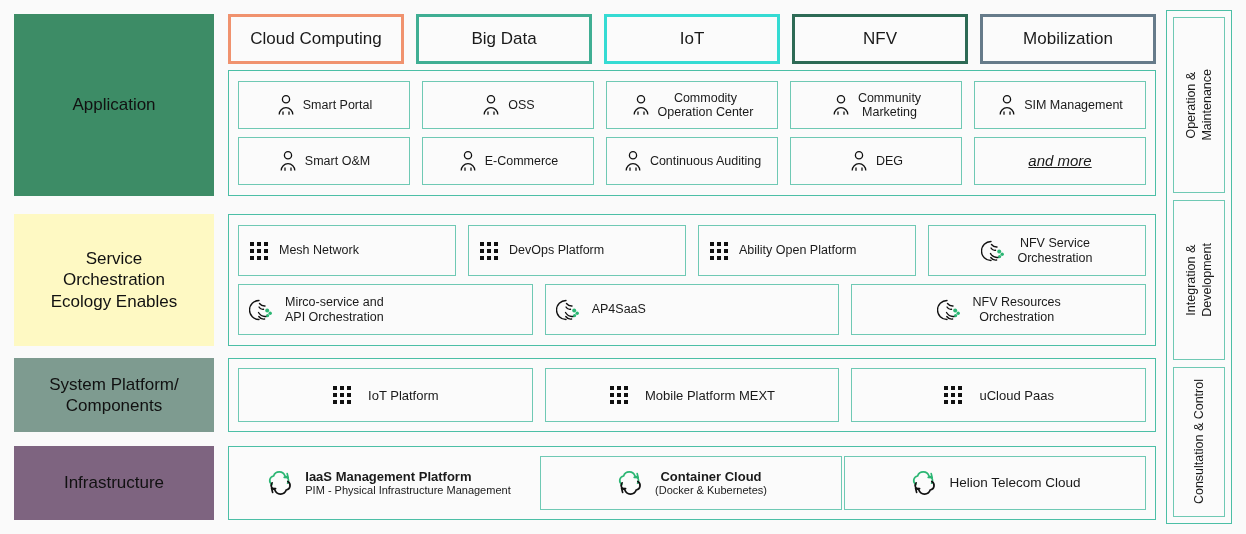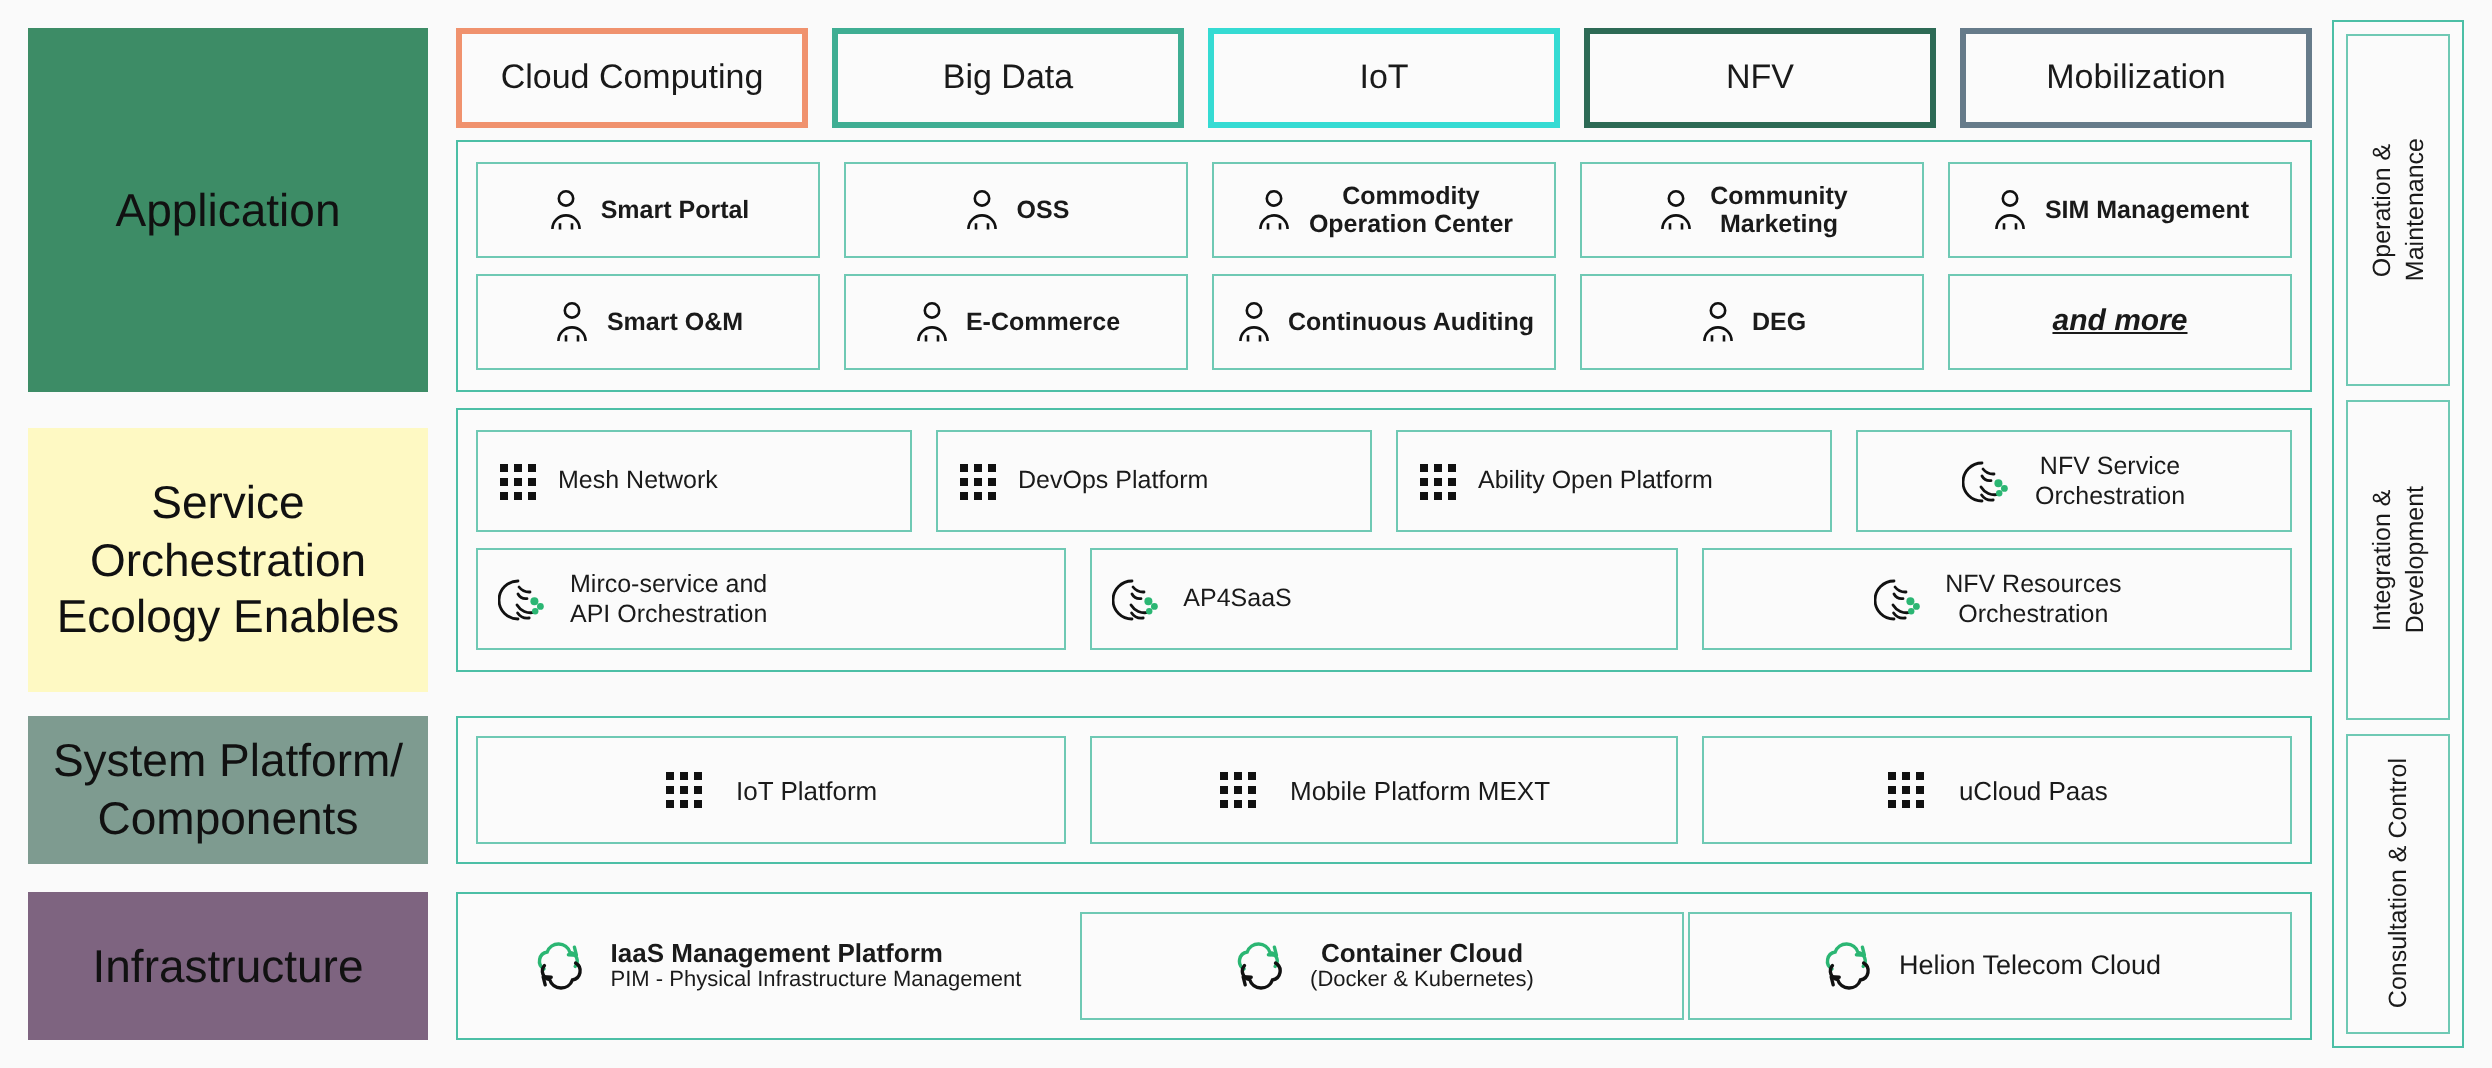--- a/index.html
+++ b/index.html
@@ -9,51 +9,51 @@
     background:#fafafa;
     font-family:"Liberation Sans", sans-serif;
     color:#1a1a1a;
     overflow:hidden;
   }
   .canvas { position:relative; width:1246px; height:534px; }
 
   
   .lcol{ position:absolute; left:14px; width:200px; display:flex;
          align-items:center; justify-content:center; text-align:center;
-         color:#111; font-size:23px; line-height:1.25; }
+         color:#111; font-size:17px; line-height:1.25; }
   .lcol.app  { top:14px;  height:182px; background:#3d8c66; }
   .lcol.svc  { top:214px; height:132px; background:#fef9c3; }
   .lcol.sys  { top:358px; height:74px;  background:#7e9b90; }
   .lcol.infra{ top:446px; height:74px;  background:#7e6480; }
 
   
   .banners{ position:absolute; left:228px; top:14px; width:928px; height:50px;
             display:flex; gap:12px; }
   .banner{ flex:1; display:flex; align-items:center; justify-content:center;
            background:#fbfbfb; font-size:17px; }
   .b-cloud{ border:3px solid #f0926e;text-align:center; }
   .b-big  { border:3px solid #3fae93; }
   .b-iot  { border:3px solid #35dbd3; }
   .b-nfv  { border:3px solid #2d6a55; }
   .b-mob  { border:3px solid #667b8a; }
 
   
   .app-panel{ position:absolute; left:228px; top:70px; width:928px; height:126px;
               background:#fbfbfb; border:1.5px solid #4cbfa6;
-              padding:10px 9px; display:flex; flex-direction:column; gap:8px;font-weight:bold; }
+              padding:10px 9px; display:flex; flex-direction:column; gap:8px; }
   .app-row{ display:flex; gap:12px; flex:1; }
   .app-cell{ flex:1; display:flex; align-items:center; justify-content:center;
              gap:7px; padding:2px 6px; border:1px solid #6fc9b4; background:#fbfbfb;
              font-size:12.5px; line-height:1.15; text-align:center; }
   .app-cell .lbl{ white-space:pre-line; }
   .app-cell.more{ justify-content:center; }
   .more-txt{ font-style:italic; text-decoration:underline; font-size:15px; }
 
   
-  .svc-panel{ position:absolute; left:228px; top:204px; width:928px; height:132px;
+  .svc-panel{ position:absolute; left:228px; top:214px; width:928px; height:132px;
               background:#fbfbfb; border:1.5px solid #4cbfa6;
               padding:10px 9px; display:flex; flex-direction:column; gap:8px; }
   .svc-row{ display:flex; gap:12px; flex:1; }
   .svc-cell{ flex:1; display:flex; align-items:center; gap:10px;
              padding:2px 10px; border:1px solid #6fc9b4; background:#fbfbfb;
              font-size:12.5px; line-height:1.2; }
   .svc-cell .lbl{ white-space:pre-line; }
   .svc-cell.ctr{ justify-content:center; }
   .svc-cell.ctr .lbl{ text-align:center; }
 

